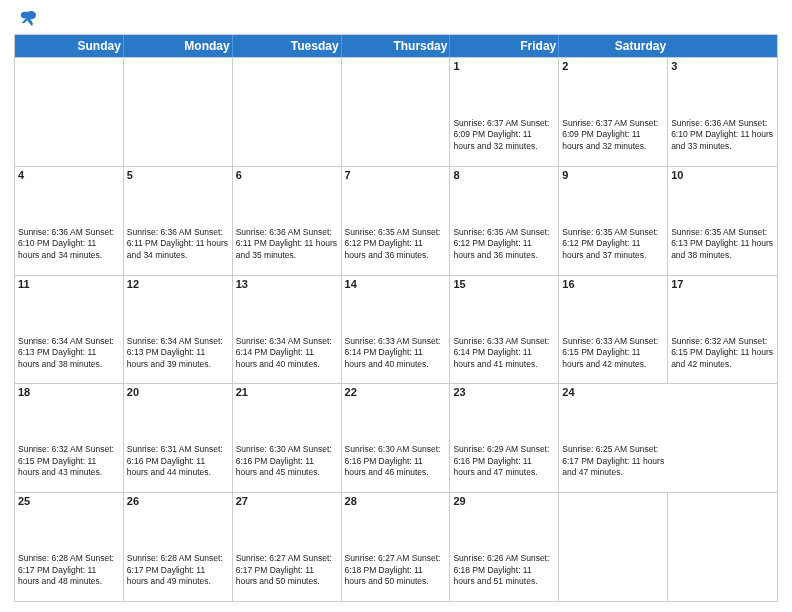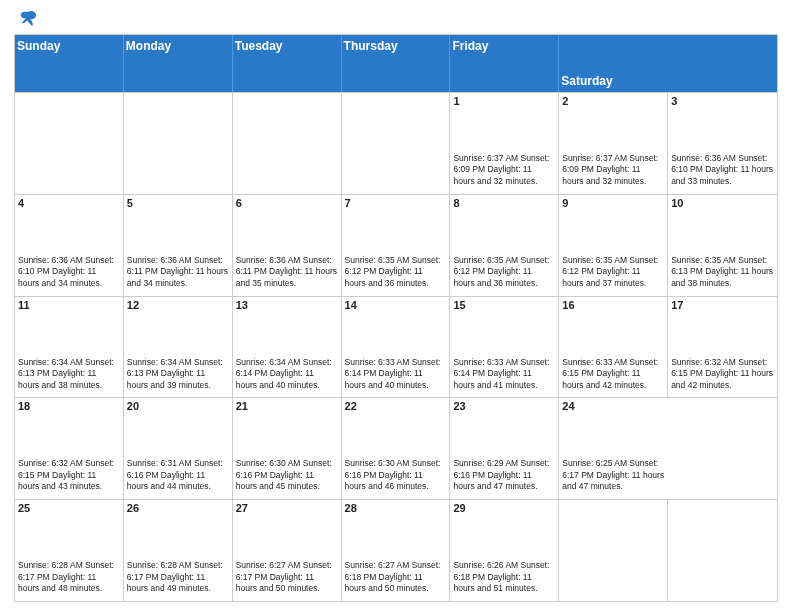--- a/index.html
+++ b/index.html
@@ -49,25 +49,25 @@
     }
     .cal-header-row {
       display: grid;
       grid-template-columns: repeat(7, 1fr);
       background: #2979c8;
     }
     .cal-header-cell {
       color: #fff;
       font-size: 12px;
       font-weight: bold;
-      text-align: left;
+      text-align: right;
       padding: 4px 2px;
       border-right: 1px solid #4a9ae8;
     }
-    .cal-header-cell:last-child { border-right: none; margin-top: 35px; }
+    .cal-header-cell:last-child { border-right: none; }
     .cal-body {
       flex: 1;
       display: flex;
       flex-direction: column;
     }
     .cal-row {
       display: grid;
       grid-template-columns: repeat(7, 1fr);
       flex: 1;
       border-top: 1px solid #ccc;

